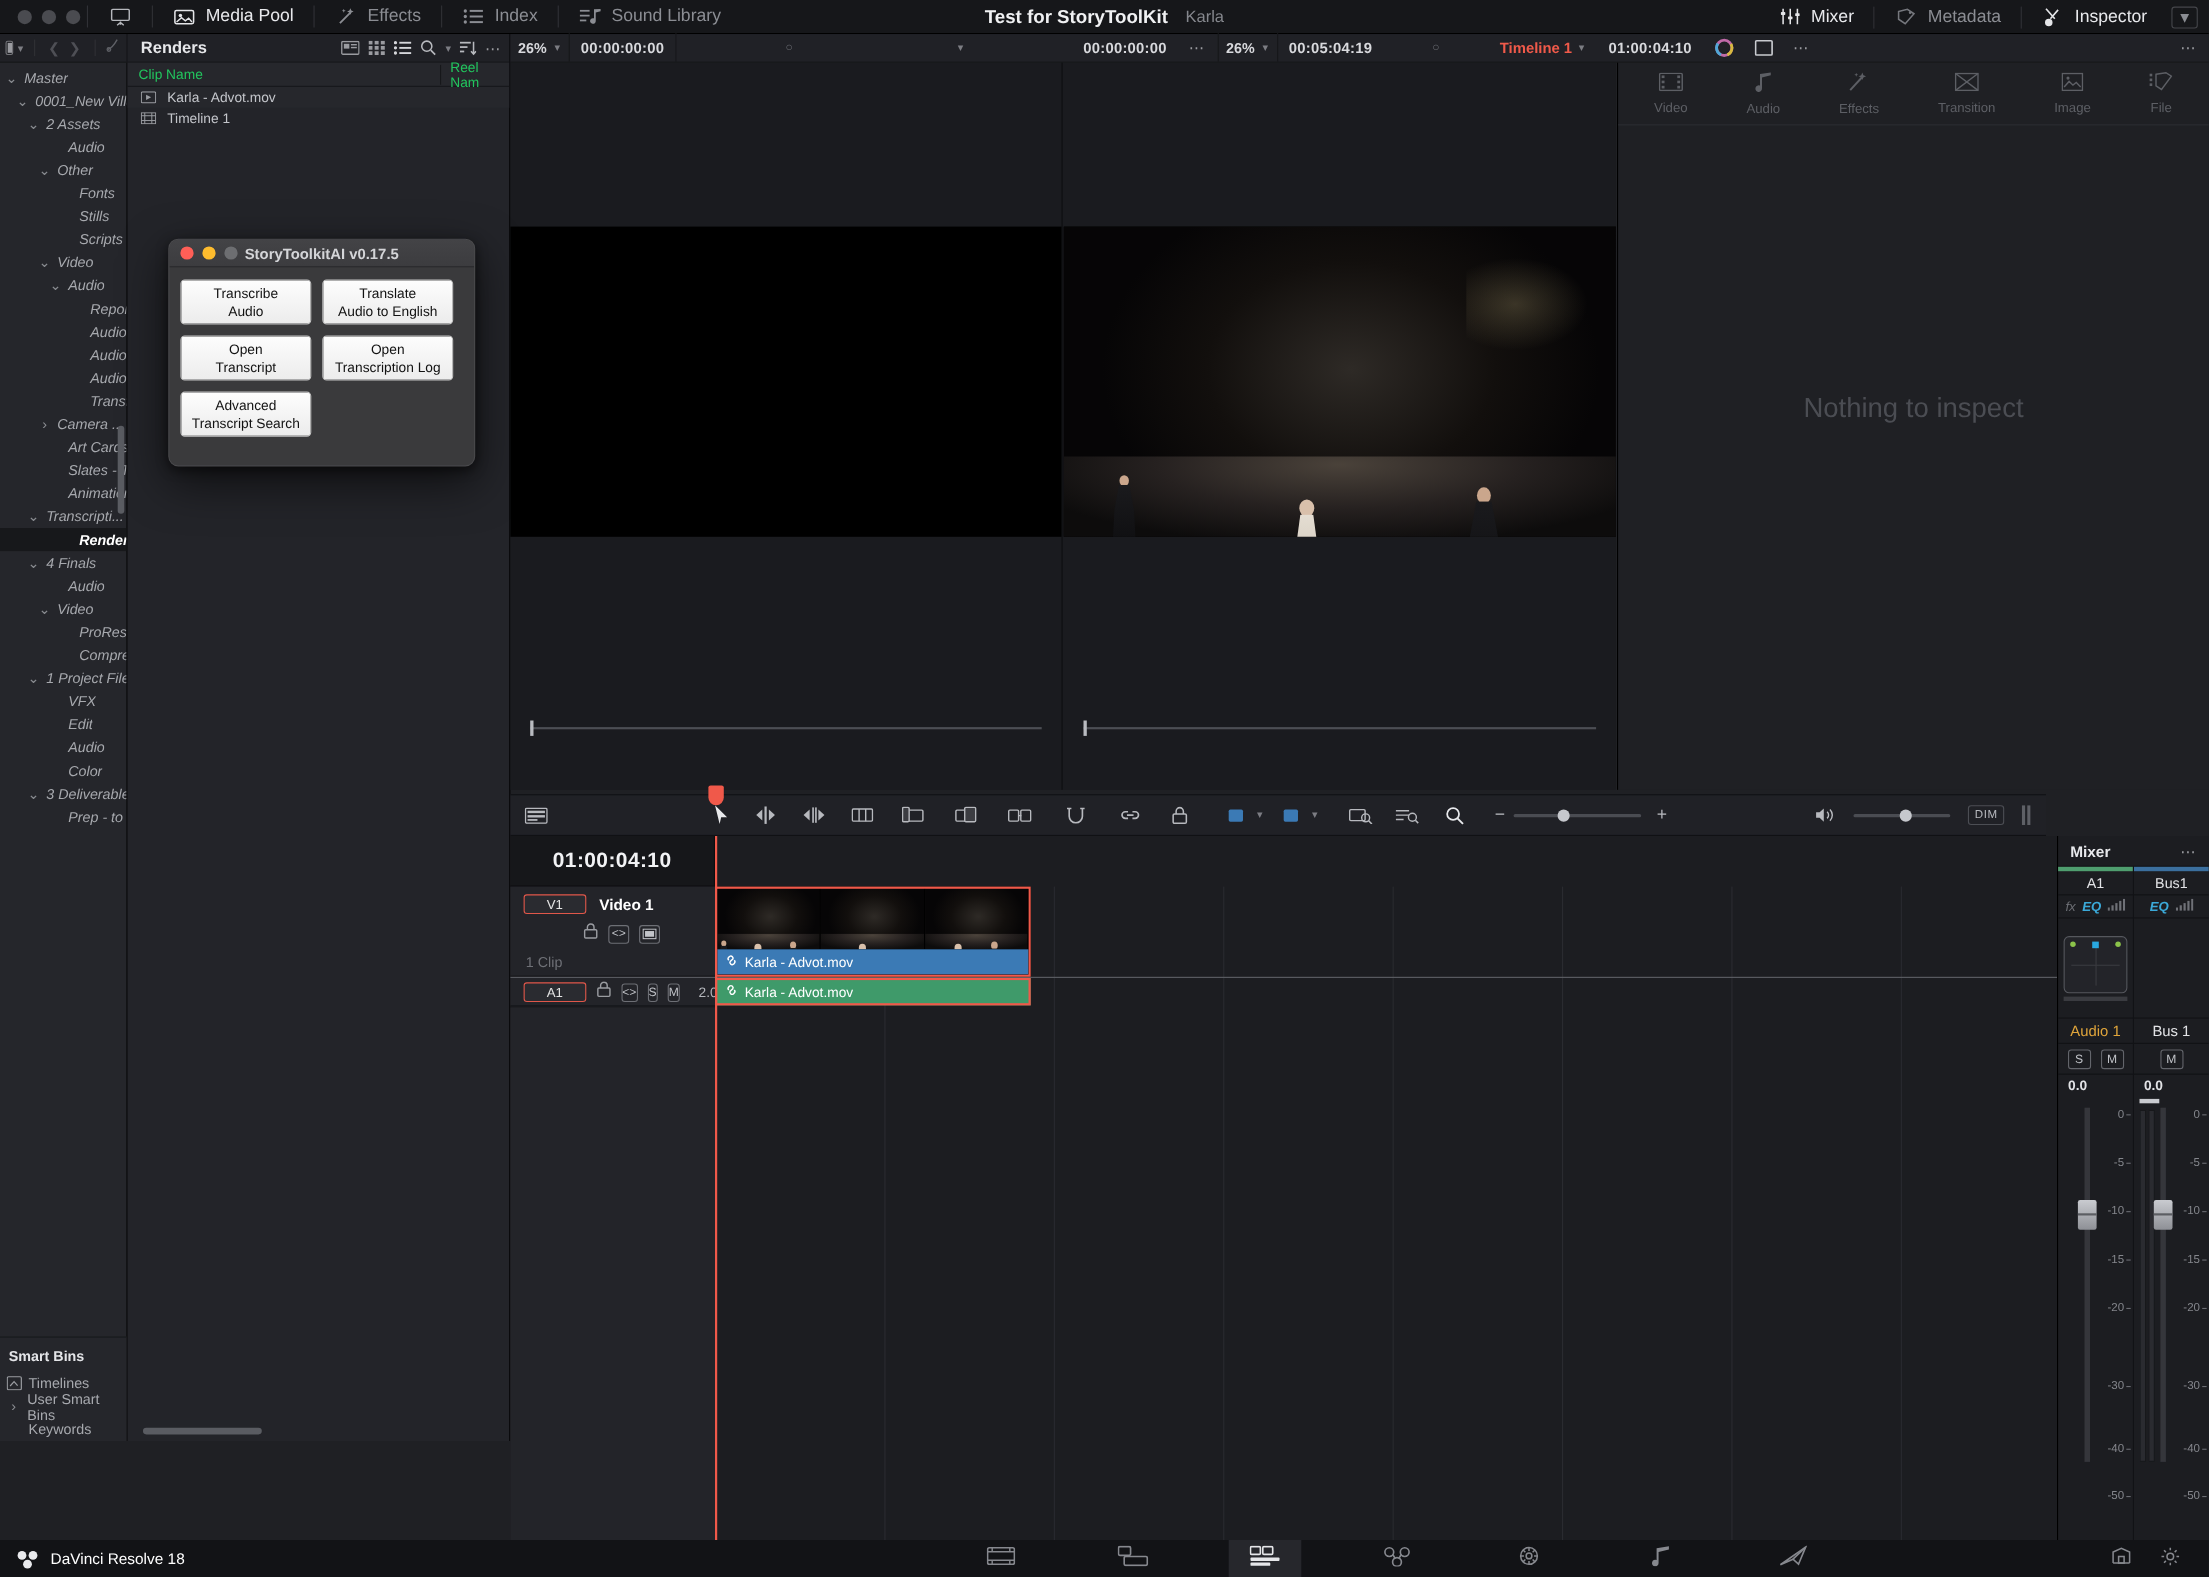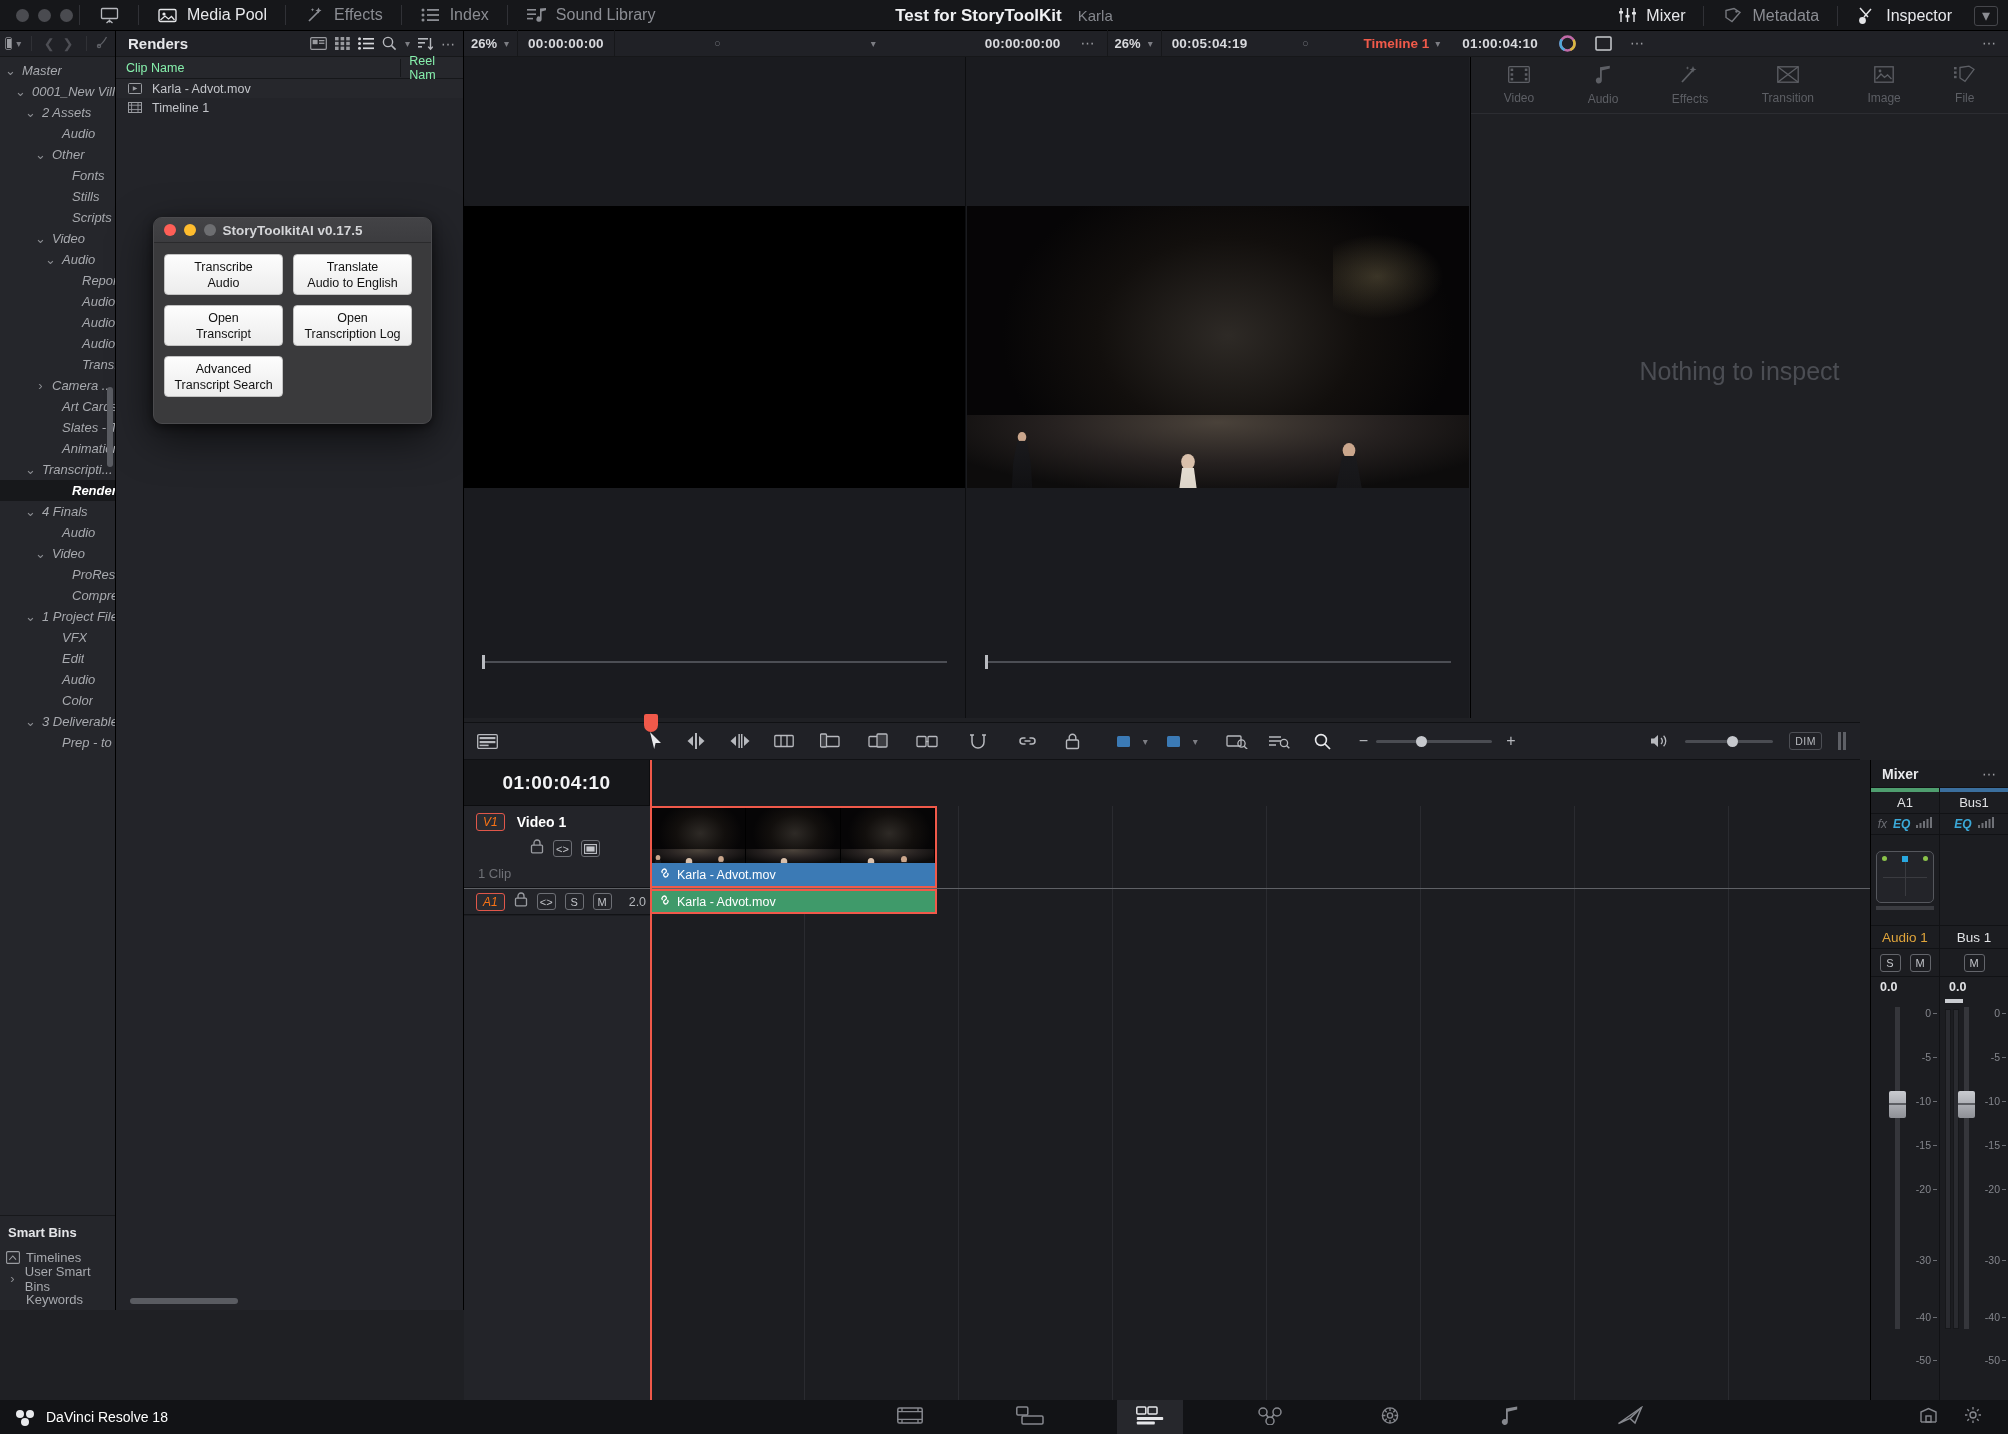--- a/index.html
+++ b/index.html
@@ -84,21 +84,21 @@
     background: #232429; border-right: 1px solid #000;
   }
   .mp-toolbar {
     height: 26px; background: #202126; display: flex; align-items: center;
     border-bottom: 1px solid #161719; padding: 0 6px; gap: 8px;
   }
   .mp-title { font-size: 15px; color: #e6e7ea; font-weight: bold; margin-left: 6px; flex: 1; }
   .mp-ic { color: #9a9ba0; display:flex; align-items:center; justify-content:center; }
   .mp-colhead {
     height: 22px; background: #26272c; border-bottom: 1px solid #16171a;
-    display: flex; align-items: center; font-size: 12.5px; color: #86efac;
+    display: flex; align-items: center; font-size: 12.5px; color: #22c55e;
   }
   .mp-colhead .c1 { width: 295px; padding-left: 10px; position: relative; }
   .mp-colhead .c1::after { content:""; position:absolute; right:0; top:-2px; bottom:-2px; width:1px; background:#16171a; }
   .mp-colhead .c2 { padding-left: 8px; }
   .mp-row {
     height: 19px; display: flex; align-items: center; font-size: 12.5px;
     color: #c3c5ca; padding-left: 12px; gap: 8px;
   }
   .mp-row:nth-child(odd) { background: #26272c; }
   .mp-ficon { width: 16px; display:flex; align-items:center; }
@@ -177,22 +177,22 @@
      opacity:.85; }
   .tl-tcmark { position:absolute; top:16px; font-size:12px; color:#a8aab0; white-space:nowrap; }
   .tl-body { position:absolute; left:0; top:46px; right:0; bottom:0; }
   .tl-gridline { position:absolute; top:0; bottom:0; width:1px; background:#2a2b30; }
 
   .trk-head { position:absolute; left:0; width:186px; background:#232429; border-bottom:1px solid #121316; }
   .trk-v1 { top:0; height:82px; }
   .trk-a1 { top:83px; height:26px; }
   .trk-blank { position:absolute; left:0; width:186px; background:#232429; border-bottom:1px solid #121316; }
   .badge {
-    border:1px solid #e0574a; color:#f97316; font-size:12px; border-radius:3px;
-    padding:1px 6px; background:#2a2b30;font-style:italic;
+    border:1px solid #e0574a; color:#e5e5e5; font-size:12px; border-radius:3px;
+    padding:1px 20px; background:#2a2b30;
   }
   .sqbtn { width:19px; height:17px; border:1px solid #6d6f75; border-radius:3px;
      display:flex; align-items:center; justify-content:center; font-size:11px; color:#c2c4c9; }
   .trk-name { font-size:14px; color:#ffffff; font-weight:bold; }
   .clipcount { font-size:13px; color:#6f7177; }
 
   .clip-v {
     position:absolute; left:186px; top:0; width:287px; height:82px;
     border:2px solid #f0594a; background:#000; overflow:hidden;
   }

